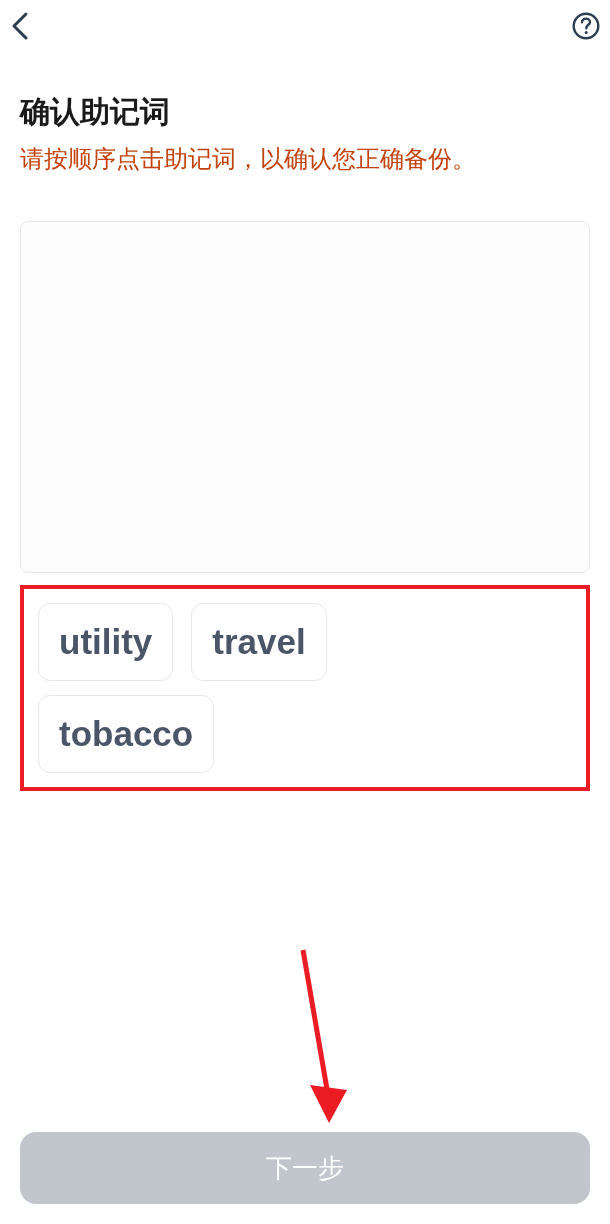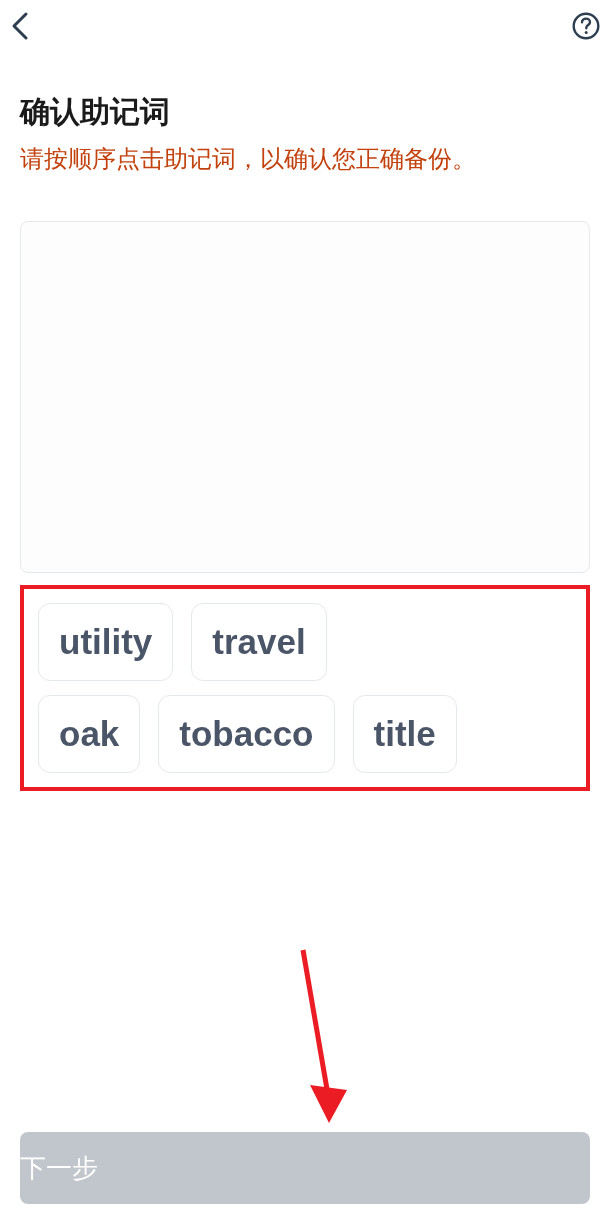--- a/index.html
+++ b/index.html
@@ -88,27 +88,28 @@
       background: #ffffff;
     }
     .next-button {
       position: absolute;
       left: 20px;
       right: 20px;
       bottom: 20px;
       height: 72px;
       background: #c1c6cd;
       border: none;
-      border-radius: 8px;
+      border-radius: 16px;
       color: #ffffff;
       font-size: 26px;
       font-weight: 400;
       cursor: pointer;
       display: flex;
       align-items: center;
+      justify-content: center;
     }
     .arrow-annotation {
       position: absolute;
       left: 295px;
       top: 945px;
       pointer-events: none;
     }
   </style>
 </head>
 <body>
@@ -133,23 +134,21 @@
   <div class="subtitle">请按顺序点击助记词，以确认您正确备份。</div>
 
   <div class="selected-box"></div>
 
   <div class="word-area">
     <div class="word-row">
       <div class="word-chip">utility</div>
       <div class="word-chip">travel</div>
     </div>
     <div class="word-row">
-      <div class="word-chip">oak</div>
       <div class="word-chip">tobacco</div>
-      <div class="word-chip">title</div>
     </div>
   </div>
 </div>
 
 <svg class="arrow-annotation" width="60" height="185" viewBox="0 0 60 185">
   <line x1="8" y1="5" x2="33" y2="150" stroke="#ec1c24" stroke-width="5"></line>
   <polygon points="34,178 15,140 52,145" fill="#ec1c24"></polygon>
 </svg>
 
 <button class="next-button">

